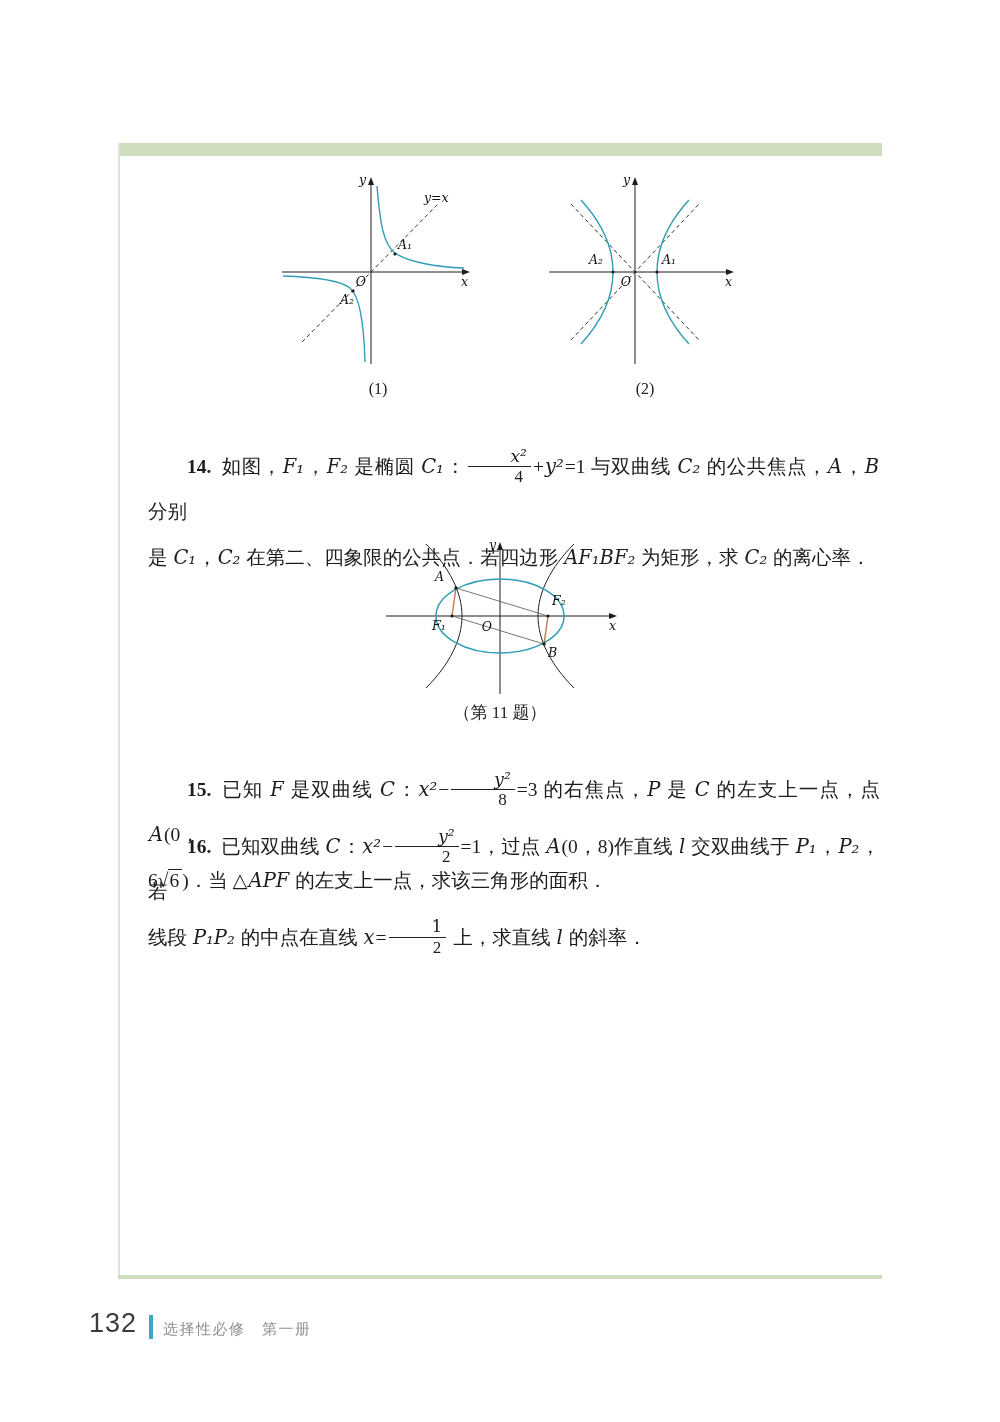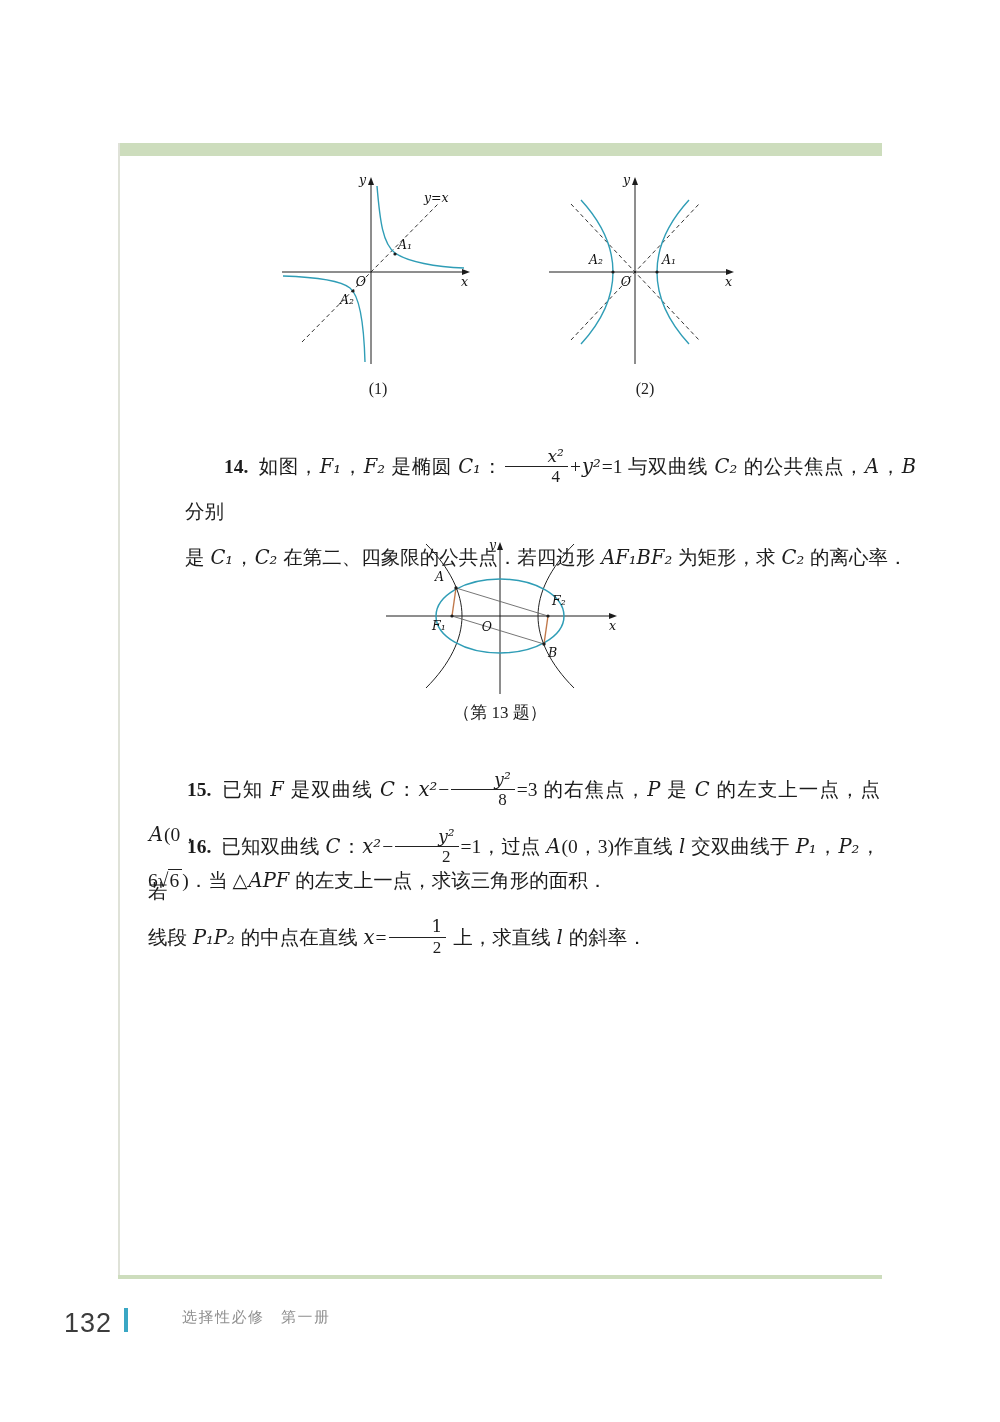--- a/index.html
+++ b/index.html
@@ -26,25 +26,25 @@
   .prob .v{font-family:"DejaVu Serif","Liberation Serif",serif;font-style:italic;padding:0 1px;}
   .prob .bnum{font-weight:bold;}
   .frac{display:inline-flex;flex-direction:column;text-align:center;vertical-align:middle;
         font-size:17px;line-height:1.2;margin:0 2px;transform:translateY(-2px);}
   .fn{border-bottom:1px solid #222;padding:0 4px;font-style:italic;
       font-family:"DejaVu Serif","Liberation Serif",serif;}
   .fn.up{font-style:normal;}
   .fd{padding:0 4px;}
   .sqrt{white-space:nowrap;}
   .rad{border-top:1.2px solid #222;padding:0 3px 0 1px;}
-  .footer{position:absolute;left:64px;top:1308px;display:flex;align-items:flex-start;
+  .footer{position:absolute;left:89px;top:1308px;display:flex;align-items:flex-end;
           font-family:"Liberation Sans","DejaVu Sans",sans-serif;}
   .pgnum{font-size:27px;color:#3c3c3c;letter-spacing:1px;}
   .fbar{width:4px;height:24px;background:#3aa7c4;margin:0 10px 0 12px;}
-  .ftitle{font-size:15px;color:#8f8f8f;letter-spacing:1.5px;margin-left:44px;}
+  .ftitle{font-size:15px;color:#8f8f8f;letter-spacing:1.5px;}
 </style>
 </head>
 <body>
 
 <div class="page">
 
   <div class="band-top"></div>
   <div class="rule-left"></div>
 
   <svg class="fig" style="left:278px;top:172px;" width="200" height="196" viewBox="0 0 200 196">
@@ -79,21 +79,21 @@
     <text class="sl" x="85" y="12" text-anchor="end">y</text>
     <text class="sl" x="180" y="114">x</text>
     <text class="sl" x="86" y="114" text-anchor="end">O</text>
     <text class="sl" x="117" y="92">A₁</text>
     <text class="sl" x="44" y="92">A₂</text>
   </svg>
 
   <div class="sublabel" style="left:278px;top:380px;">(1)</div>
   <div class="sublabel" style="left:545px;top:380px;">(2)</div>
 
-  <p class="prob" style="top:444px;margin-left:37px;"><span class="bnum">14.</span><span> 如图，</span><span class="v">F₁</span><span>，</span><span class="v">F₂</span><span> 是椭圆 </span><span class="v">C₁</span><span>：</span><span class="frac">
+  <p class="prob" style="top:444px;"><span class="bnum">14.</span><span> 如图，</span><span class="v">F₁</span><span>，</span><span class="v">F₂</span><span> 是椭圆 </span><span class="v">C₁</span><span>：</span><span class="frac">
         <span class="fn">x²</span>
         <span class="fd">4</span>
       </span><span>+</span><span class="v">y²</span><span>=1 与双曲线 </span><span class="v">C₂</span><span> 的公共焦点，</span><span class="v">A</span><span>，</span><span class="v">B</span><span> 分别</span><br><span>是 </span><span class="v">C₁</span><span>，</span><span class="v">C₂</span><span> 在第二、四象限的公共点．若四边形 </span><span class="v">AF₁BF₂</span><span> 为矩形，求 </span><span class="v">C₂</span><span> 的离心率．</span></p>
 
   <svg class="fig" style="left:370px;top:538px;" width="260" height="162" viewBox="0 0 260 162">
     <line class="ax" x1="16" y1="78" x2="242" y2="78"></line>
     <path class="axf" d="M247,78 L239,75 L239,81 Z"></path>
     <line class="ax" x1="130" y1="156" x2="130" y2="10"></line>
     <path class="axf" d="M130,4 L127,12 L133,12 Z"></path>
     <path class="hyp" d="M56,6 C80,30 92,55 92,78 C92,101 80,126 56,150"></path>
@@ -109,31 +109,31 @@
     <circle class="dot" cx="178" cy="78" r="1.6"></circle>
     <text class="sl" x="126" y="11" text-anchor="end">y</text>
     <text class="sl" x="239" y="92">x</text>
     <text class="sl" x="122" y="93" text-anchor="end">O</text>
     <text class="sl" x="65" y="43">A</text>
     <text class="sl" x="62" y="92">F₁</text>
     <text class="sl" x="182" y="67">F₂</text>
     <text class="sl" x="178" y="119">B</text>
   </svg>
 
-  <div class="caption" style="top:701px;">（第 13 题）</div>
+  <div class="caption" style="top:701px;">（第 11 题）</div>
 
   <p class="prob" style="top:767px;"><span class="bnum">15.</span><span> 已知 </span><span class="v">F</span><span> 是双曲线 </span><span class="v">C</span><span>：</span><span class="v">x²</span><span>−</span><span class="frac">
         <span class="fn">y²</span>
         <span class="fd">8</span>
       </span><span>=3 的右焦点，</span><span class="v">P</span><span> 是 </span><span class="v">C</span><span> 的左支上一点，点 </span><span class="v">A</span><span>(0，</span><br><span>6</span><span class="sqrt"><span>√</span><span class="rad">6</span></span><span>)．当 △</span><span class="v">APF</span><span> 的左支上一点，求该三角形的面积．</span></p>
 
   <p class="prob" style="top:824px;"><span class="bnum">16.</span><span> 已知双曲线 </span><span class="v">C</span><span>：</span><span class="v">x²</span><span>−</span><span class="frac">
         <span class="fn">y²</span>
         <span class="fd">2</span>
-      </span><span>=1，过点 </span><span class="v">A</span><span>(0，3)作直线 </span><span class="v">l</span><span> 交双曲线于 </span><span class="v">P₁</span><span>，</span><span class="v">P₂</span><span>，若</span><br><span>线段 </span><span class="v">P₁P₂</span><span> 的中点在直线 </span><span class="v">x</span><span>=</span><span class="frac">
+      </span><span>=1，过点 </span><span class="v">A</span><span>(0，8)作直线 </span><span class="v">l</span><span> 交双曲线于 </span><span class="v">P₁</span><span>，</span><span class="v">P₂</span><span>，若</span><br><span>线段 </span><span class="v">P₁P₂</span><span> 的中点在直线 </span><span class="v">x</span><span>=</span><span class="frac">
         <span class="fn up">1</span>
         <span class="fd">2</span>
       </span><span> 上，求直线 </span><span class="v">l</span><span> 的斜率．</span></p>
 
   <div class="band-bottom"></div>
 
   <div class="footer">
     <span class="pgnum">132</span>
     <span class="fbar"></span>
     <span class="ftitle">选择性必修　第一册</span>

